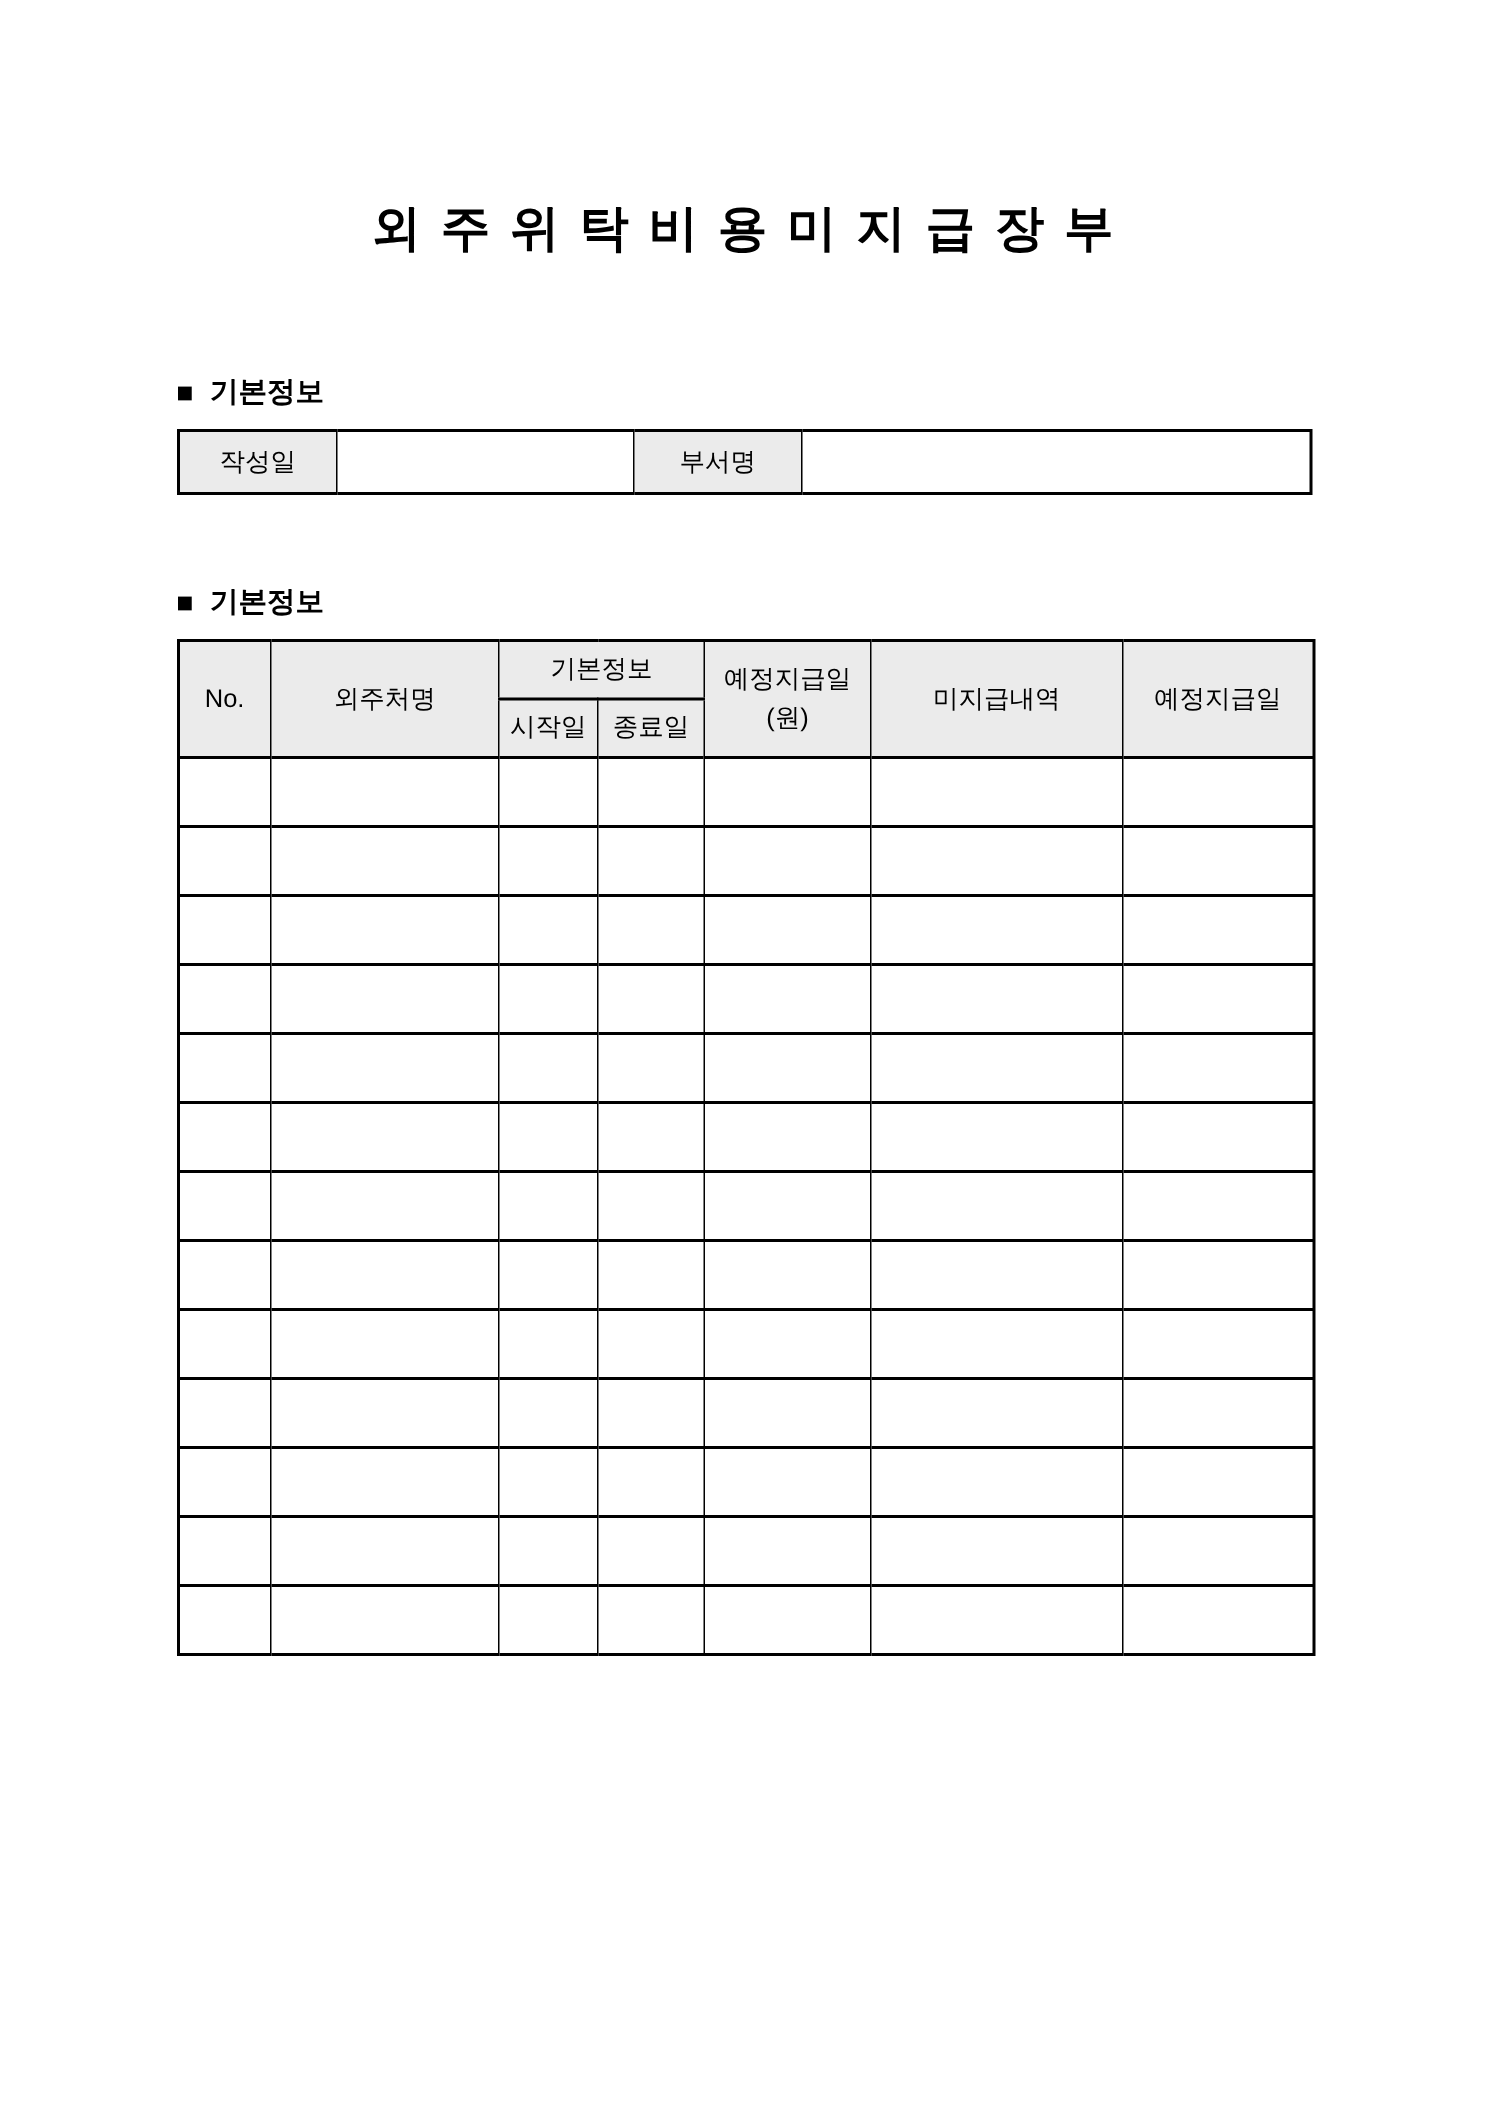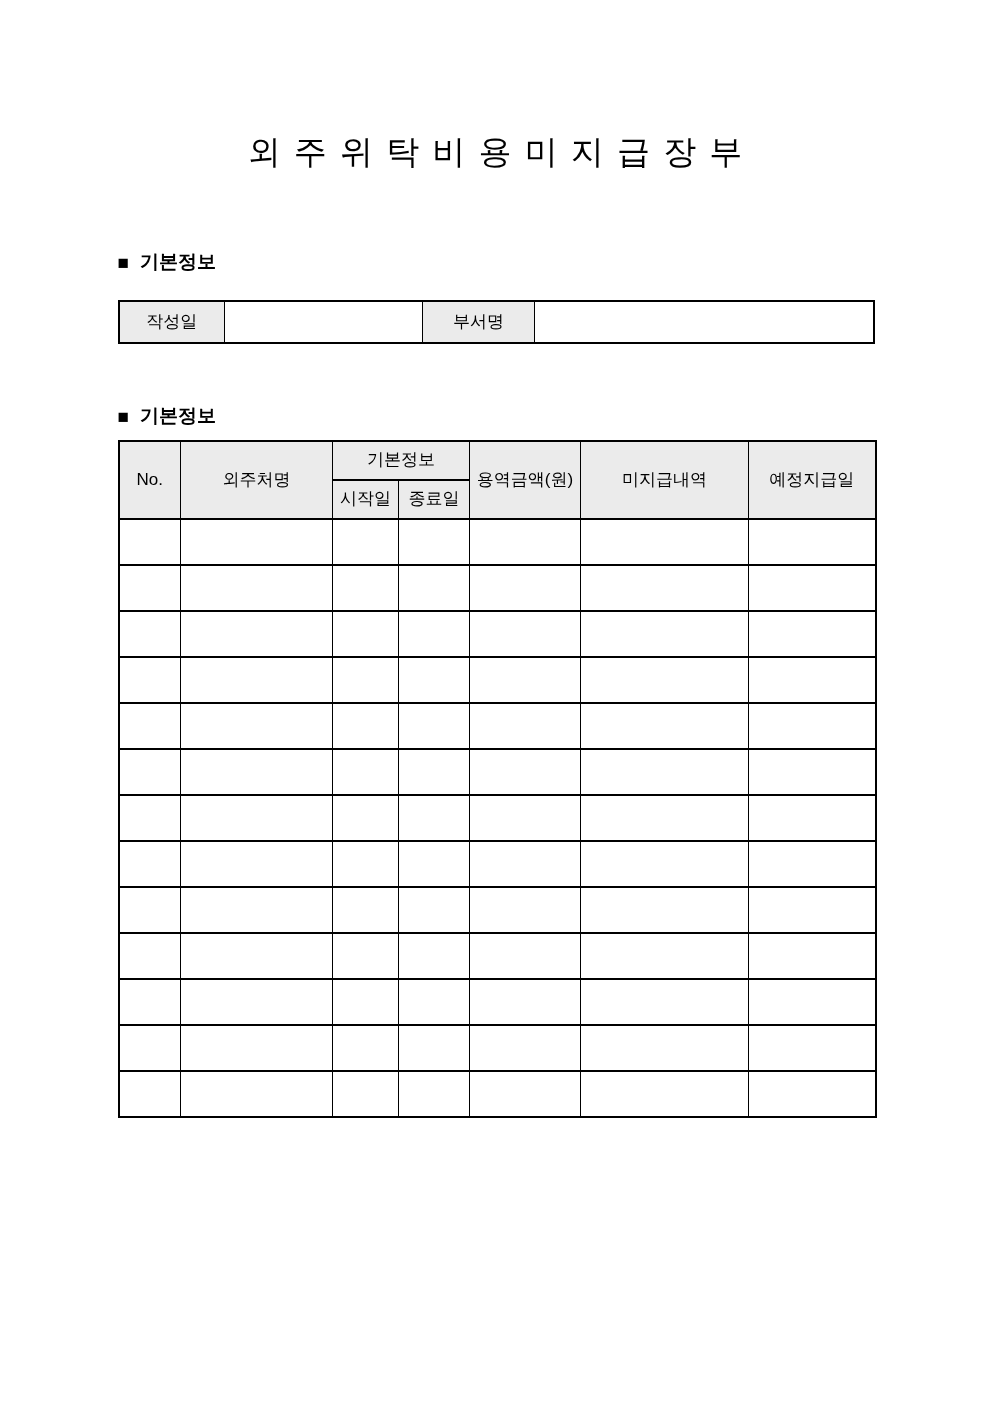--- a/index.html
+++ b/index.html
@@ -16,21 +16,21 @@
   }
   .doc {
     width: 757px;
     margin: 0 auto;
   }
   
   .doc-title {
     margin-top: 126px;
     text-align: center;
     font-size: 33px;
-    font-weight: 400;
+    font-weight: 700;
     letter-spacing: 2px;
     line-height: 52px;
     white-space: nowrap;
   }
   
   .section-heading {
     display: flex;
     align-items: center;
     gap: 11px;
     font-size: 19px;
@@ -58,21 +58,21 @@
     text-align: center;
     vertical-align: middle;
     font-weight: 400;
     padding: 2px 6px;
     word-break: break-all;
     line-height: 1.55;
   }
   .label-cell, thead th {
     background: #ebebeb;
   }
-  .basic-table { width: 755px; margin-top: 24px; }
+  .basic-table { width: 755px; margin-top: 10px; }
   .basic-table .row-1 td { height: 42px; }
   .basic-table .row-2 td { height: 59px; }
   .ledger-table { width: 757px; margin-top: 10px; }
   .ledger-table thead th { height: 39px; }
   .ledger-table tbody td { height: 46px; }
 </style>
 </head>
 <body>
 
 <div class="doc">
@@ -114,21 +114,21 @@
       <col style="width:71px">
       <col style="width:111px">
       <col style="width:168px">
       <col style="width:127px">
     </colgroup>
     <thead>
       <tr>
         <th rowspan="2">No.</th>
         <th rowspan="2">외주처명</th>
         <th colspan="2">기본정보</th>
-        <th rowspan="2">용역금액(원)</th>
+        <th rowspan="2">예정지급일(원)</th>
         <th rowspan="2">미지급내역</th>
         <th rowspan="2">예정지급일</th>
       </tr>
       <tr>
         <th>시작일</th>
         <th>종료일</th>
       </tr>
     </thead>
     <tbody>
   <tr>

